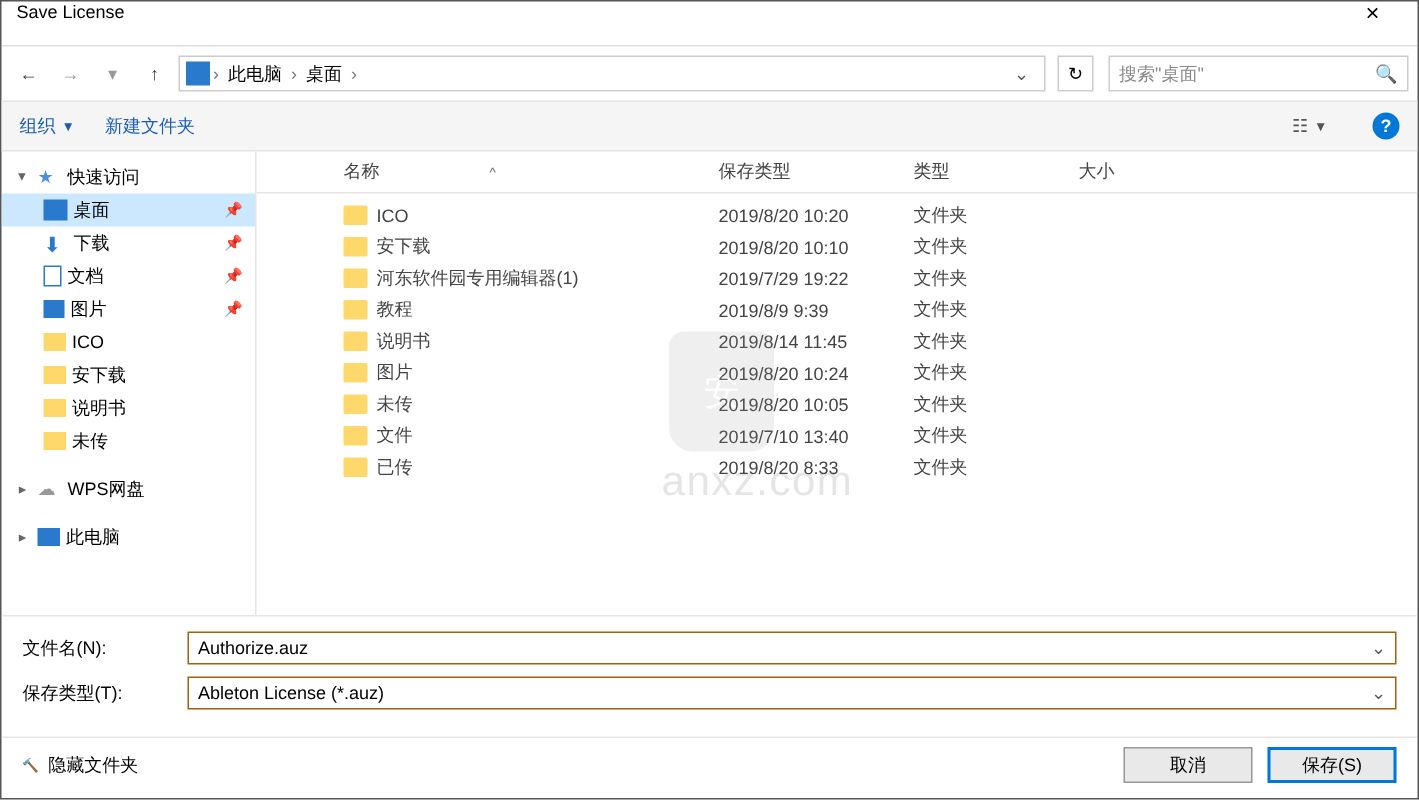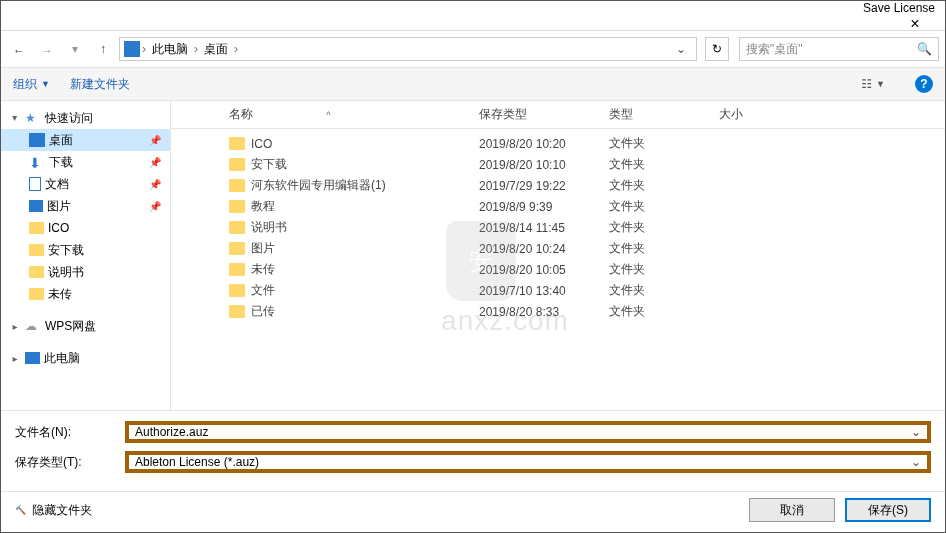--- a/index.html
+++ b/index.html
@@ -1,17 +1,17 @@
 <!DOCTYPE html>
 <html><head>
 <meta charset="utf-8">
 <style>
 * { margin: 0; padding: 0; box-sizing: border-box; font-family: "Microsoft YaHei", "Segoe UI", sans-serif; font-size: 12px; }
 body { background: #fff; width: 946px; height: 533px; border: 1px solid #555; display: flex; flex-direction: column; }
-.titlebar { height: 30px; display: flex; align-items: flex-end; padding: 0 10px; border-bottom: 1px solid #ddd; flex-direction: column; }
+.titlebar { height: 30px; display: flex; align-items: flex-start; padding: 0 10px; border-bottom: 1px solid #ddd; }
 .titlebar-title { flex: 1; }
 .titlebar-close { width: 40px; text-align: center; font-size: 16px; cursor: default; }
 .navbar { height: 36px; display: flex; align-items: center; padding: 0 6px; gap: 4px; }
 .nav-arrow { width: 24px; height: 24px; display: flex; align-items: center; justify-content: center; color: #999; }
 .nav-arrow.active { color: #333; }
 .pathbar { flex: 1; height: 24px; border: 1px solid #ccc; display: flex; align-items: center; padding: 0 4px; gap: 2px; }
 .path-icon { width: 16px; height: 16px; background: #2979cc; display: inline-block; }
 .path-seg { padding: 0 4px; }
 .path-sep { color: #777; }
 .path-end { flex: 1; }
@@ -52,21 +52,21 @@
 .rows { flex: 1; overflow-y: auto; padding: 4px 0; position: relative; }
 .row { display: flex; align-items: center; height: 21px; padding-left: 10px; }
 .row .col-name { display: flex; align-items: center; gap: 6px; }
 .folder-ico { width: 16px; height: 13px; background: #ffd86b; border-radius: 1px; display: inline-block; }
 .watermark { position: absolute; top: 90px; left: 200px; width: 220px; height: 120px; opacity: 0.15; pointer-events: none; display: flex; flex-direction: column; align-items: center; justify-content: center; color: #555; }
 .watermark-badge { width: 70px; height: 80px; background: #999; border-radius: 10px 10px 16px 16px; display: flex; align-items: center; justify-content: center; font-size: 24px; color: #fff; }
 .watermark-text { font-size: 28px; margin-top: 4px; letter-spacing: 1px; margin-left: 48px; }
 .bottom { border-top: 1px solid #e5e5e5; padding: 10px 14px; }
 .field-row { display: flex; align-items: center; margin-bottom: 8px; }
 .field-label { width: 110px; text-align: left; padding-right: 8px; }
-.field-input { flex: 1; height: 22px; border: 4px solid #a16207; padding: 0 6px; background: #fff; }
+.field-input { flex: 1; height: 22px; border: 1px solid #a16207; padding: 0 6px; background: #fff; }
 .field-input.combo { display: flex; align-items: center; justify-content: space-between; }
 .combo-arrow { color: #555; }
 .footer { display: flex; align-items: center; padding: 6px 14px 10px 14px; gap: 10px; border-top: 1px solid #e5e5e5; }
 .hide-folders { display: flex; align-items: center; gap: 6px; }
 .footer-spacer { flex: 1; }
 .btn { min-width: 86px; height: 24px; border: 1px solid #999; background: #e9e9e9; display: flex; align-items: center; justify-content: center; }
 .btn.primary { border: 2px solid #0078d7; }
 </style>
 </head>
 <body>

